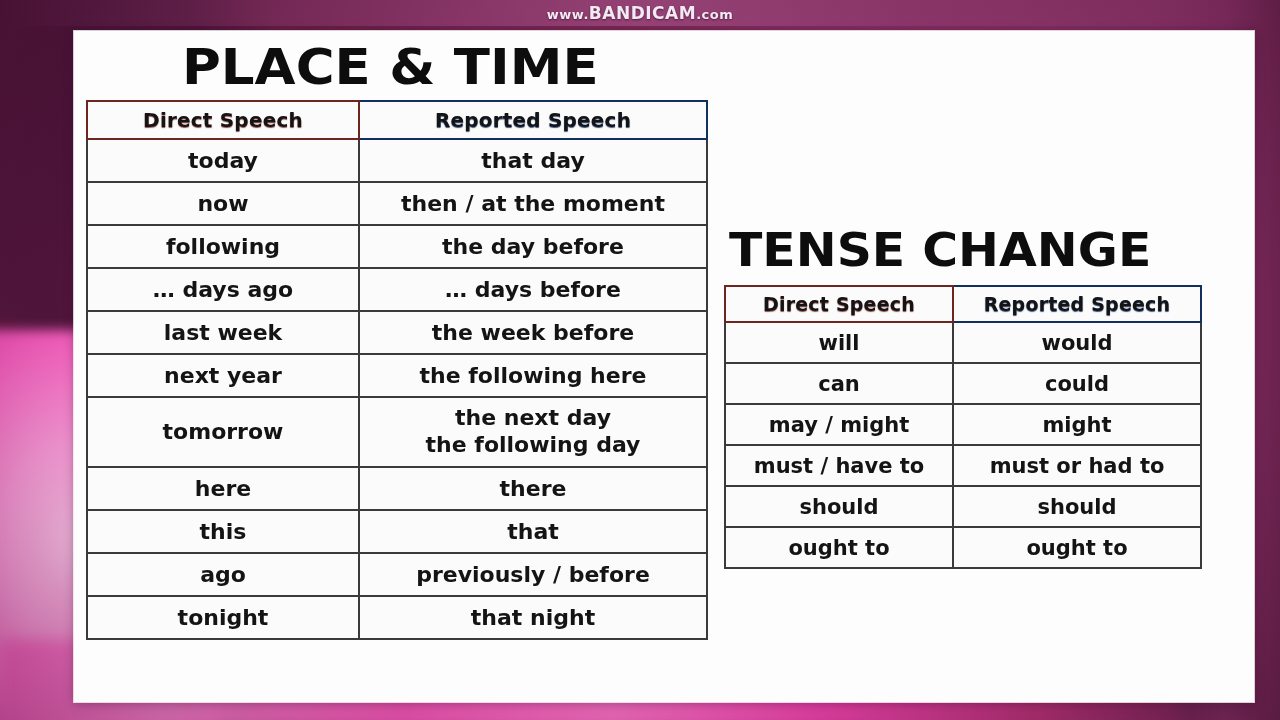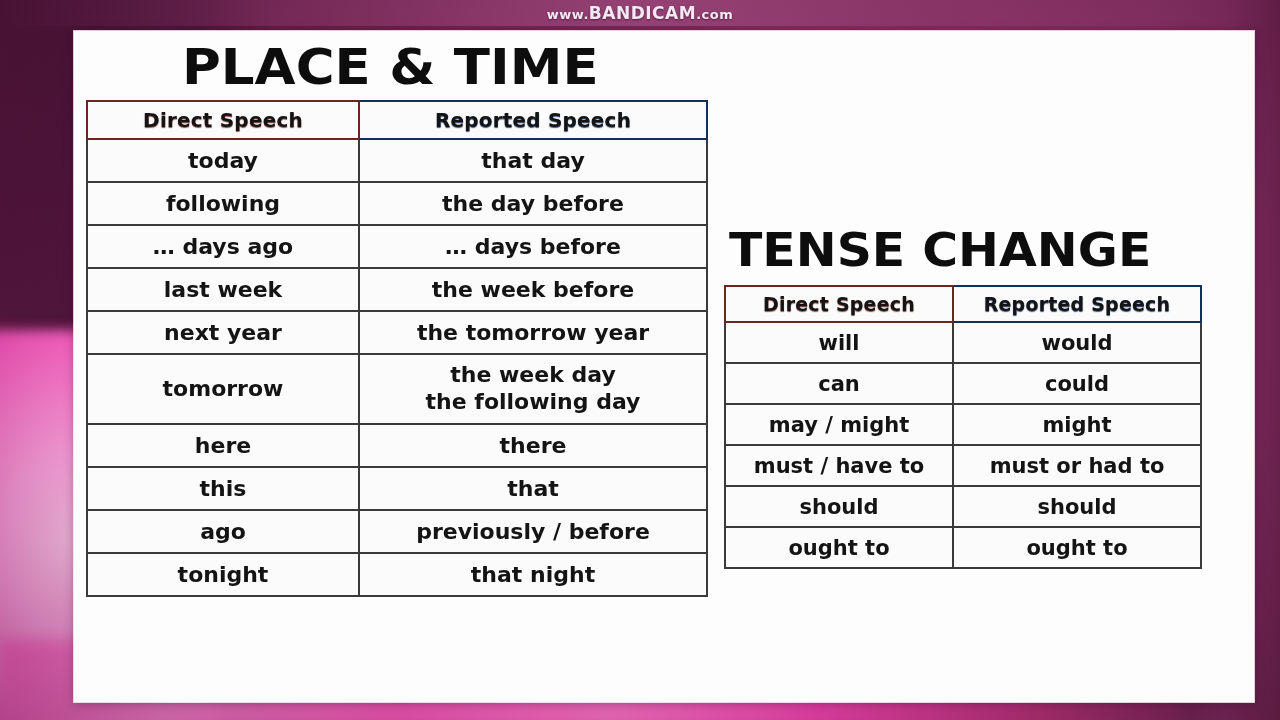--- a/index.html
+++ b/index.html
@@ -221,47 +221,53 @@
         </tr>
       </thead>
       <tbody>
           <tr>
             <td>today</td>
             <td>
               <span class="cell-line">that day</span>
             </td>
           </tr>
           <tr>
+            <td>now</td>
+            <td>
+              <span class="cell-line">then / at the moment</span>
+            </td>
+          </tr>
+          <tr>
             <td>following</td>
             <td>
               <span class="cell-line">the day before</span>
             </td>
           </tr>
           <tr>
             <td>… days ago</td>
             <td>
               <span class="cell-line">… days before</span>
             </td>
           </tr>
           <tr>
             <td>last week</td>
             <td>
               <span class="cell-line">the week before</span>
             </td>
           </tr>
           <tr>
             <td>next year</td>
             <td>
-              <span class="cell-line">the tomorrow year</span>
+              <span class="cell-line">the following here</span>
             </td>
           </tr>
           <tr>
             <td class="tall">tomorrow</td>
             <td class="tall">
-              <span class="cell-line">the week day</span>
+              <span class="cell-line">the next day</span>
               <span class="cell-line">the following day</span>
             </td>
           </tr>
           <tr>
             <td>here</td>
             <td>
               <span class="cell-line">there</span>
             </td>
           </tr>
           <tr>

